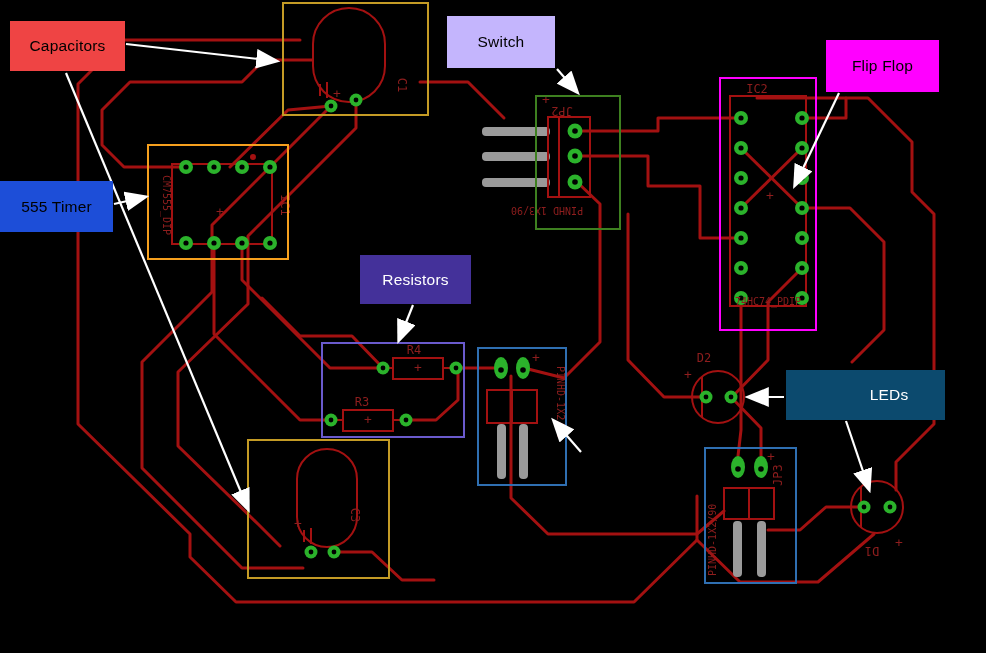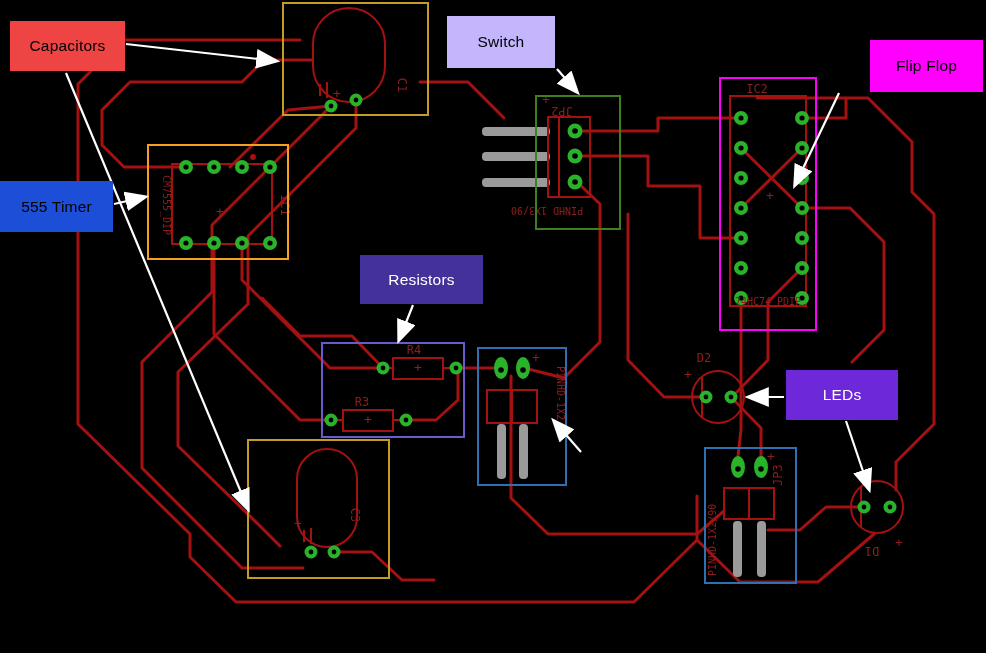--- a/index.html
+++ b/index.html
@@ -6,22 +6,22 @@
   .stage{position:relative;width:986px;height:653px;background:#000;overflow:hidden;
          font-family:"Liberation Sans", sans-serif;}
   svg{position:absolute;left:0;top:0;}
   .ann{position:absolute;display:flex;align-items:center;justify-content:center;
        font-size:15.5px;letter-spacing:.2px;}
   .silk{font-family:"DejaVu Sans Mono", monospace;fill:#8F1E1E;}
   .silk10{font-size:10px;} .silk12{font-size:12px;} .silk13{font-size:13px;}
   #ann-capacitors{left:10px;top:21px;width:115px;height:50px;}
   #ann-timer{left:0px;top:181px;width:113px;height:51px;}
   #ann-switch{left:447px;top:16px;width:108px;height:52px;}
-  #ann-flipflop{left:870px;top:40px;width:113px;height:52px;}
-  #ann-resistors{left:360px;top:255px;width:123px;height:49px;align-items:center;}
+  #ann-flipflop{left:826px;top:40px;width:113px;height:52px;}
+  #ann-resistors{left:360px;top:255px;width:111px;height:49px;align-items:center;}
   #ann-battery{left:578px;top:444px;width:117px;height:50px;}
   #ann-leds{left:786px;top:370px;width:112px;height:50px;}
 </style>
 </head>
 <body>
 
 <div class="stage">
 
 <svg width="986" height="653" viewBox="0 0 986 653">
   <defs>
@@ -274,17 +274,17 @@
 </div>
 <div class="ann" id="ann-switch" style="background: #c4b5fd; color: rgb(0, 0, 0);">
   <span>Switch</span>
 </div>
 <div class="ann" id="ann-flipflop" style="background: rgb(255, 0, 255); color: rgb(0, 0, 0);">
   <span>Flip Flop</span>
 </div>
 <div class="ann" id="ann-resistors" style="background: rgb(68, 49, 154); color: rgb(255, 255, 255);">
   <span>Resistors</span>
 </div>
-<div class="ann" id="ann-leds" style="background: #6d28d9; color: rgb(255, 255, 255);">
+<div class="ann" id="ann-leds" style="background: #0c4a6e; color: rgb(255, 255, 255); padding-left: 47px;">
   <span>LEDs</span>
 </div>
 
 </div>
 
 </body></html>

